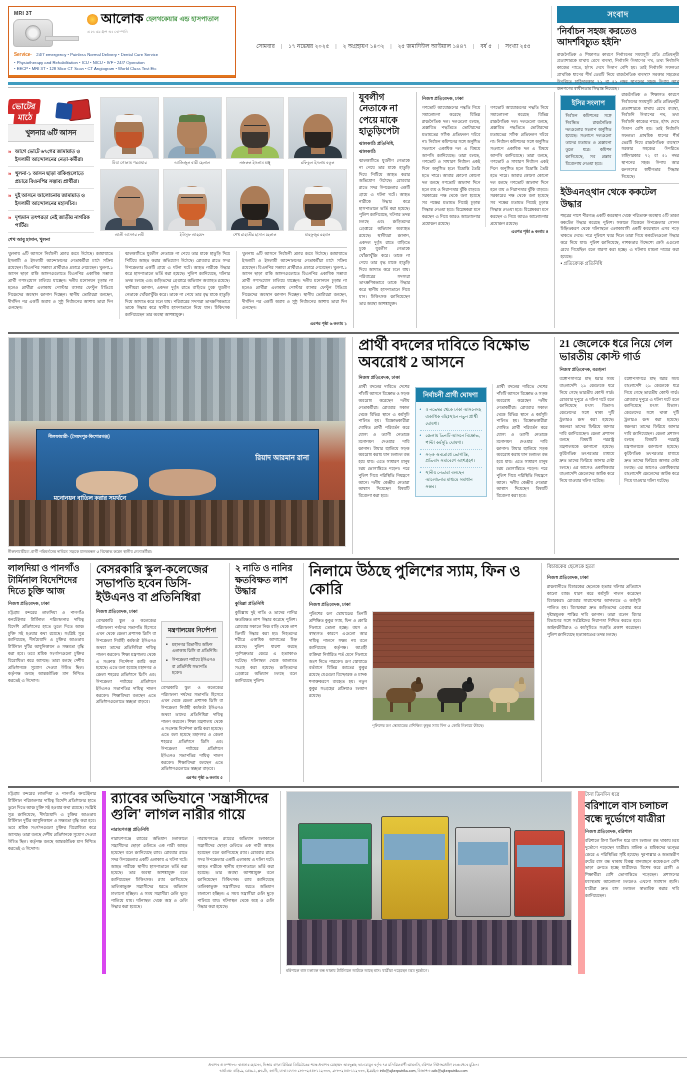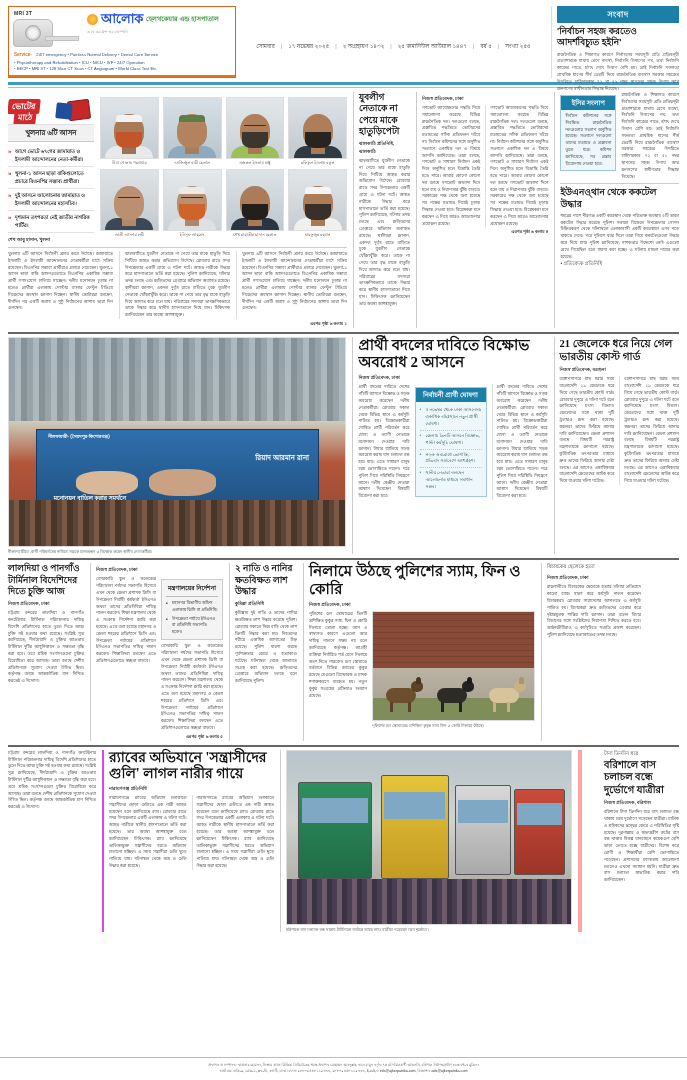--- a/index.html
+++ b/index.html
@@ -28,21 +28,21 @@
   }
   .ad-scanner .bore {
     position:absolute; left:16px; top:9px; width:16px; height:16px; border-radius:50%;
     background:radial-gradient(circle,#f3f3f3 40%,#9d9d9d 100%); border:1px solid #aaa;
   }
   .ad-scanner .bed {
     position:absolute; left:36px; top:20px; width:34px; height:5px; background:#dcdcdc; border:1px solid #c0c0c0;
   }
   .ad-brandline { display:flex; align-items:center; gap:3px; padding-top:2px; }
   .ad-sun { width:11px; height:11px; border-radius:50%; background:radial-gradient(circle,#ffd24a,#f08a18); flex:0 0 auto; }
-  .ad-brand-bn { font-size:13px; font-weight:bold; color:#1d4ed8; letter-spacing:-.3px; }
+  .ad-brand-bn { font-size:13px; font-weight:bold; color:#000000; letter-spacing:-.3px; }
   .ad-brand-en { font-size:6.5px; font-weight:bold; color:#3a8f3a; }
   .ad-tag { font-size:3.6px; color:#777; line-height:1.2; }
   .ad-services { background:#fff; padding:1px 5px 2px 5px; }
   .ad-services .svc-title { font-size:4.6px; font-weight:bold; color:#e2761b; display:inline; }
   .ad-services .svc-line { font-size:4.2px; color:#2b4f86; line-height:1.45; }
   .ad-hotline {
     background:#e2761b; color:#fff; display:flex; align-items:center; gap:5px;
     padding:2px 6px; margin-top:1px;
   }
   .ad-hotline .hl-num { font-size:12px; font-weight:bold; letter-spacing:.2px; }
@@ -479,20 +479,21 @@
 
     <div class="cols">
 
       <div style="width:76px;">
         <h4 class="hl">লালদিয়া ও পানগাঁও টার্মিনাল বিদেশিদের দিতে চুক্তি আজ</h4>
         <div class="byline">নিজস্ব প্রতিবেদক, ঢাকা</div>
         <div class="bodytext">চট্টগ্রাম বন্দরের লালদিয়া ও পানগাঁও কনটেইনার টার্মিনাল পরিচালনার দায়িত্ব বিদেশি প্রতিষ্ঠানের হাতে তুলে দিতে আজ চুক্তি সই হওয়ার কথা রয়েছে। সংশ্লিষ্ট সূত্র জানিয়েছে, দীর্ঘমেয়াদি এ চুক্তির আওতায় টার্মিনাল দুটির আধুনিকায়ন ও সক্ষমতা বৃদ্ধি করা হবে। তবে শ্রমিক সংগঠনগুলো চুক্তির বিরোধিতা করে আসছে। তারা বলছে দেশীয় প্রতিষ্ঠানকে সুযোগ দেওয়া উচিত ছিল। কর্তৃপক্ষ বলছে আন্তর্জাতিক মান নিশ্চিত করতেই এ উদ্যোগ।</div>
       </div>
 
       <div style="width:133px; border-left:1px solid #ccc; padding-left:5px;">
+        <h3 class="hl">বেসরকারি স্কুল-কলেজের সভাপতি হবেন ডিসি-ইউএনও বা প্রতিনিধিরা</h3>
         <div class="byline">নিজস্ব প্রতিবেদক, ঢাকা</div>
         <div style="display:flex;gap:5px;">
           <div style="flex:1;" class="bodytext">বেসরকারি স্কুল ও কলেজের পরিচালনা পর্ষদের সভাপতি হিসেবে এখন থেকে জেলা প্রশাসক ডিসি বা উপজেলা নির্বাহী কর্মকর্তা ইউএনও অথবা তাদের প্রতিনিধিরা দায়িত্ব পালন করবেন। শিক্ষা মন্ত্রণালয় থেকে এ সংক্রান্ত নির্দেশনা জারি করা হয়েছে। এতে বলা হয়েছে মহানগর ও জেলা শহরের প্রতিষ্ঠানে ডিসি এবং উপজেলা পর্যায়ের প্রতিষ্ঠানে ইউএনও সভাপতির দায়িত্ব পালন করবেন। শিক্ষাবিদরা বলছেন এতে প্রতিষ্ঠানগুলোতে স্বচ্ছতা বাড়বে।</div>
           <div style="width:62px;">
             <div class="graybox">
               <div class="gb-head">মন্ত্রণালয়ের নির্দেশনা</div>
               <ul>
                 <li>মহানগর বিভাগীয় অফিস এলাকায় ডিসি বা প্রতিনিধি।</li>
                 <li>উপজেলা পর্যায়ে ইউএনও বা প্রতিনিধি সভাপতি হবেন।</li>
               </ul>
@@ -550,21 +551,21 @@
         <div class="byline">নিজস্ব প্রতিবেদক, ঢাকা</div>
         <div class="bodytext">রাজধানীতে বিচারকের ছেলেকে হত্যার ঘটনার প্রতিবাদে কালো ব্যাজ ধারণ করে কর্মসূচি পালন করেছেন বিচারকরা। রোববার সারাদেশের আদালতে এ কর্মসূচি পালিত হয়। বিচারকরা দ্রুত জড়িতদের গ্রেপ্তার করে দৃষ্টান্তমূলক শাস্তির দাবি জানান। তারা বলেন বিচার বিভাগের সঙ্গে সংশ্লিষ্টদের নিরাপত্তা নিশ্চিত করতে হবে। আইনজীবীরাও এ কর্মসূচিতে সংহতি প্রকাশ করেছেন। পুলিশ জানিয়েছে হত্যাকাণ্ডের তদন্ত চলছে।</div>
       </div>
     </div>
 
     <div class="sep-rule2"></div>
 
     <div class="cols">
       <div style="width:88px;" class="bodytext">চট্টগ্রাম বন্দরের লালদিয়া ও পানগাঁও কনটেইনার টার্মিনাল পরিচালনার দায়িত্ব বিদেশি প্রতিষ্ঠানের হাতে তুলে দিতে আজ চুক্তি সই হওয়ার কথা রয়েছে। সংশ্লিষ্ট সূত্র জানিয়েছে, দীর্ঘমেয়াদি এ চুক্তির আওতায় টার্মিনাল দুটির আধুনিকায়ন ও সক্ষমতা বৃদ্ধি করা হবে। তবে শ্রমিক সংগঠনগুলো চুক্তির বিরোধিতা করে আসছে। তারা বলছে দেশীয় প্রতিষ্ঠানকে সুযোগ দেওয়া উচিত ছিল। কর্তৃপক্ষ বলছে আন্তর্জাতিক মান নিশ্চিত করতেই এ উদ্যোগ।</div>
 
-      <div style="width:172px; border-left:2px solid #d946ef; padding-left:5px;">
+      <div style="width:172px; border-left:4px solid #d946ef; padding-left:5px;">
         <h2 class="hl" style="font-size:14px">র‍্যাবের অভিযানে 'সন্ত্রাসীদের গুলি' লাগল নারীর গায়ে</h2>
         <div class="byline">নারায়ণগঞ্জ প্রতিনিধি</div>
         <div style="display:flex;gap:5px;">
           <div style="flex:1;" class="bodytext">নারায়ণগঞ্জে র‍্যাবের অভিযান চলাকালে সন্ত্রাসীদের ছোড়া গুলিতে এক নারী আহত হয়েছেন বলে জানিয়েছে র‍্যাব। রোববার রাতে সদর উপজেলার একটি এলাকায় এ ঘটনা ঘটে। আহত নারীকে স্থানীয় হাসপাতালে ভর্তি করা হয়েছে। তার অবস্থা আশঙ্কামুক্ত বলে জানিয়েছেন চিকিৎসক। র‍্যাব জানিয়েছে তালিকাভুক্ত সন্ত্রাসীদের ধরতে অভিযান চালানো হচ্ছিল। এ সময় সন্ত্রাসীরা গুলি ছুড়ে পালিয়ে যায়। ঘটনাস্থল থেকে অস্ত্র ও গুলি উদ্ধার করা হয়েছে।</div>
           <div style="flex:1;border-left:1px solid #ddd;padding-left:4px;" class="bodytext">নারায়ণগঞ্জে র‍্যাবের অভিযান চলাকালে সন্ত্রাসীদের ছোড়া গুলিতে এক নারী আহত হয়েছেন বলে জানিয়েছে র‍্যাব। রোববার রাতে সদর উপজেলার একটি এলাকায় এ ঘটনা ঘটে। আহত নারীকে স্থানীয় হাসপাতালে ভর্তি করা হয়েছে। তার অবস্থা আশঙ্কামুক্ত বলে জানিয়েছেন চিকিৎসক। র‍্যাব জানিয়েছে তালিকাভুক্ত সন্ত্রাসীদের ধরতে অভিযান চালানো হচ্ছিল। এ সময় সন্ত্রাসীরা গুলি ছুড়ে পালিয়ে যায়। ঘটনাস্থল থেকে অস্ত্র ও গুলি উদ্ধার করা হয়েছে।</div>
         </div>
       </div>
 
       <div style="width:292px; border-left:1px solid #ccc; padding-left:5px;">
         <div class="photo buses" style="height:175px;">
@@ -578,21 +579,21 @@
             <div class="win"></div>
           </div>
           <div class="bus" style="left:80%;top:22%;width:18%;height:50%;background:linear-gradient(180deg,#c94a3a,#9d3527);">
             <div class="win"></div>
           </div>
           <div class="people-row"></div>
         </div>
         <div class="caption">বরিশালে বাস চলাচল বন্ধ থাকায় টার্মিনালে আটকে আছে বাস। যাত্রীরা পড়েছেন চরম দুর্ভোগে।</div>
       </div>
 
-      <div style="width:101px; border-left:4px solid #fca5a5; padding-left:22px;">
+      <div style="width:101px; border-left:7px solid #fca5a5; padding-left:0;">
         <div class="kicker">টানা তিনদিন ধরে</div>
         <h4 class="hl" style="font-size:10px">বরিশালে বাস চলাচল বন্ধে দুর্ভোগে যাত্রীরা</h4>
         <div class="byline">নিজস্ব প্রতিবেদক, বরিশাল</div>
         <div class="bodytext">বরিশালে টানা তিনদিন ধরে বাস চলাচল বন্ধ থাকায় চরম দুর্ভোগে পড়েছেন যাত্রীরা। মালিক ও শ্রমিকদের দ্বন্দ্বের জেরে এ পরিস্থিতির সৃষ্টি হয়েছে। দূরপাল্লার ও অভ্যন্তরীণ রুটের বাস বন্ধ থাকায় বিকল্প যানবাহনে কয়েকগুণ বেশি ভাড়া গুনতে হচ্ছে যাত্রীদের। বিশেষ করে রোগী ও শিক্ষার্থীরা বেশি ভোগান্তিতে পড়েছেন। প্রশাসনের মধ্যস্থতায় আলোচনা চললেও এখনো সমাধান হয়নি। যাত্রীরা দ্রুত বাস চলাচল স্বাভাবিক করার দাবি জানিয়েছেন।</div>
       </div>
     </div>
   </div>
 
   <div class="footer">
     <div class="fl">প্রকাশক ও সম্পাদক: কাওসার হোসেন, নিজাম বাংলা মিডিয়া লিমিটেডের পক্ষে প্রকাশক মোহাম্মদ আবদুল্লাহ আল মামুন কর্তৃক ৭৫ মতিঝিলবাণী এ/এনসি, বরিশাল নিউজপ্রেসিং কেন্দ্র থেকে মুদ্রিত।</div>

